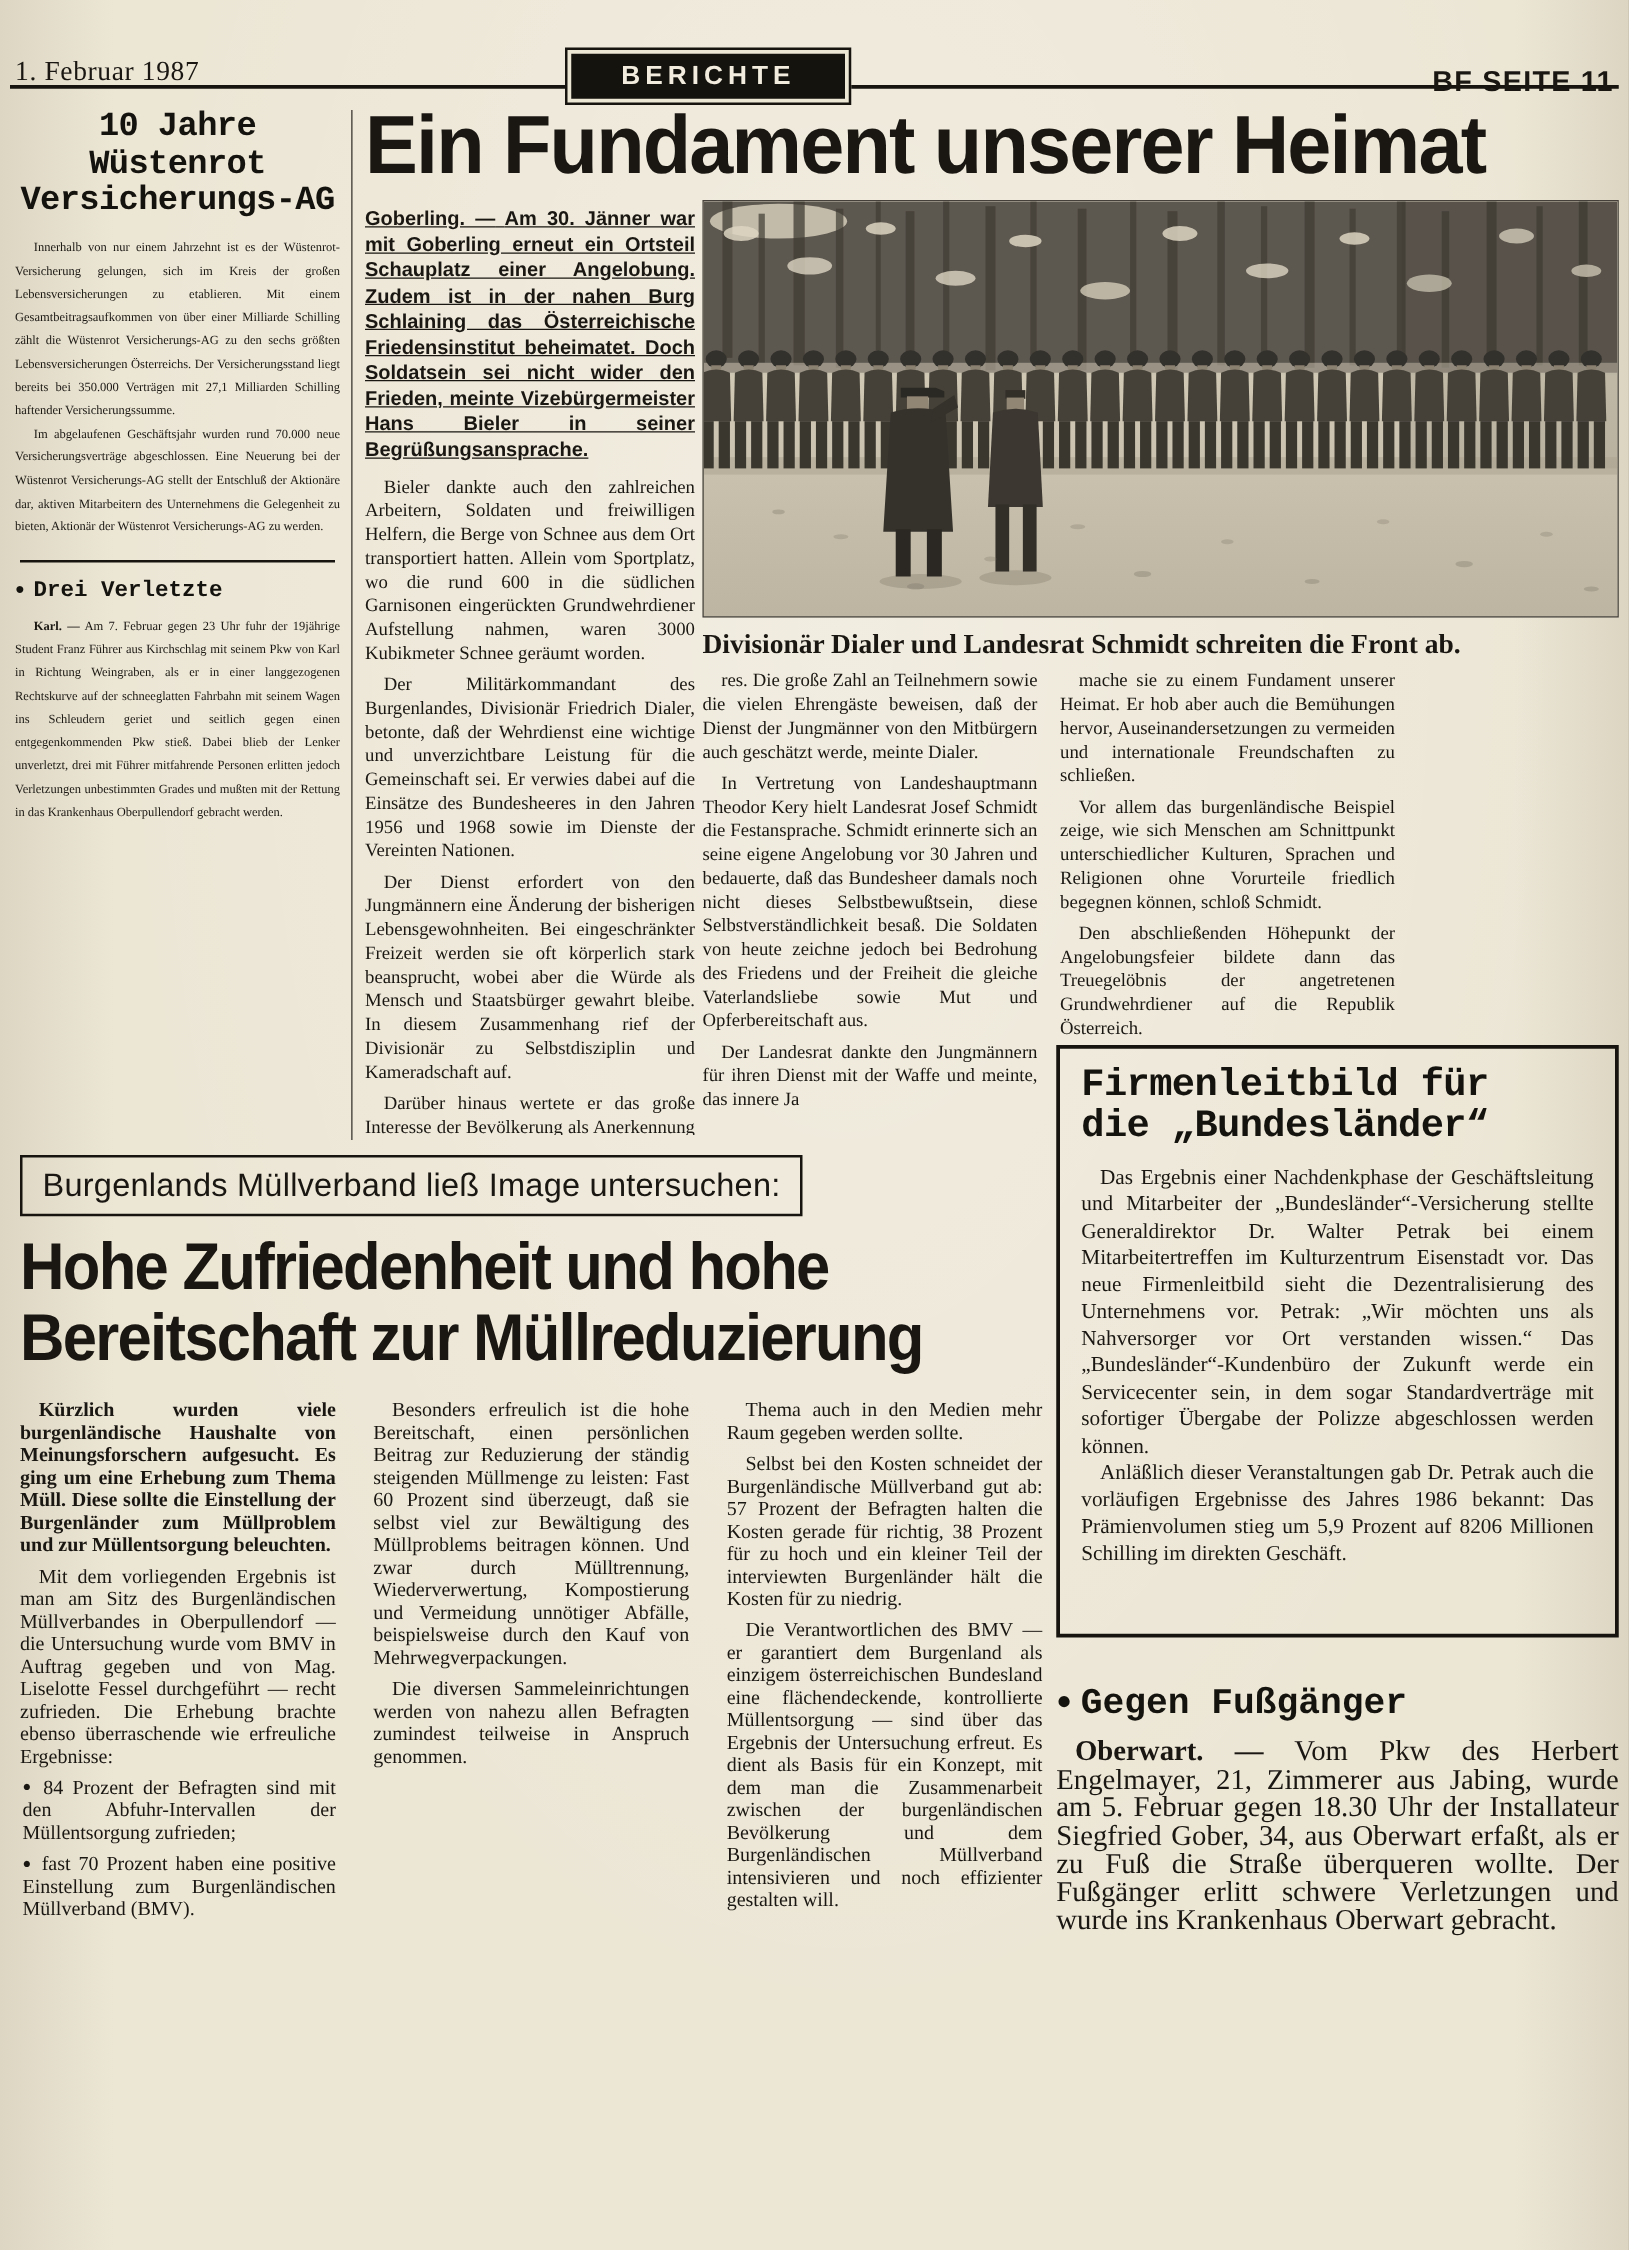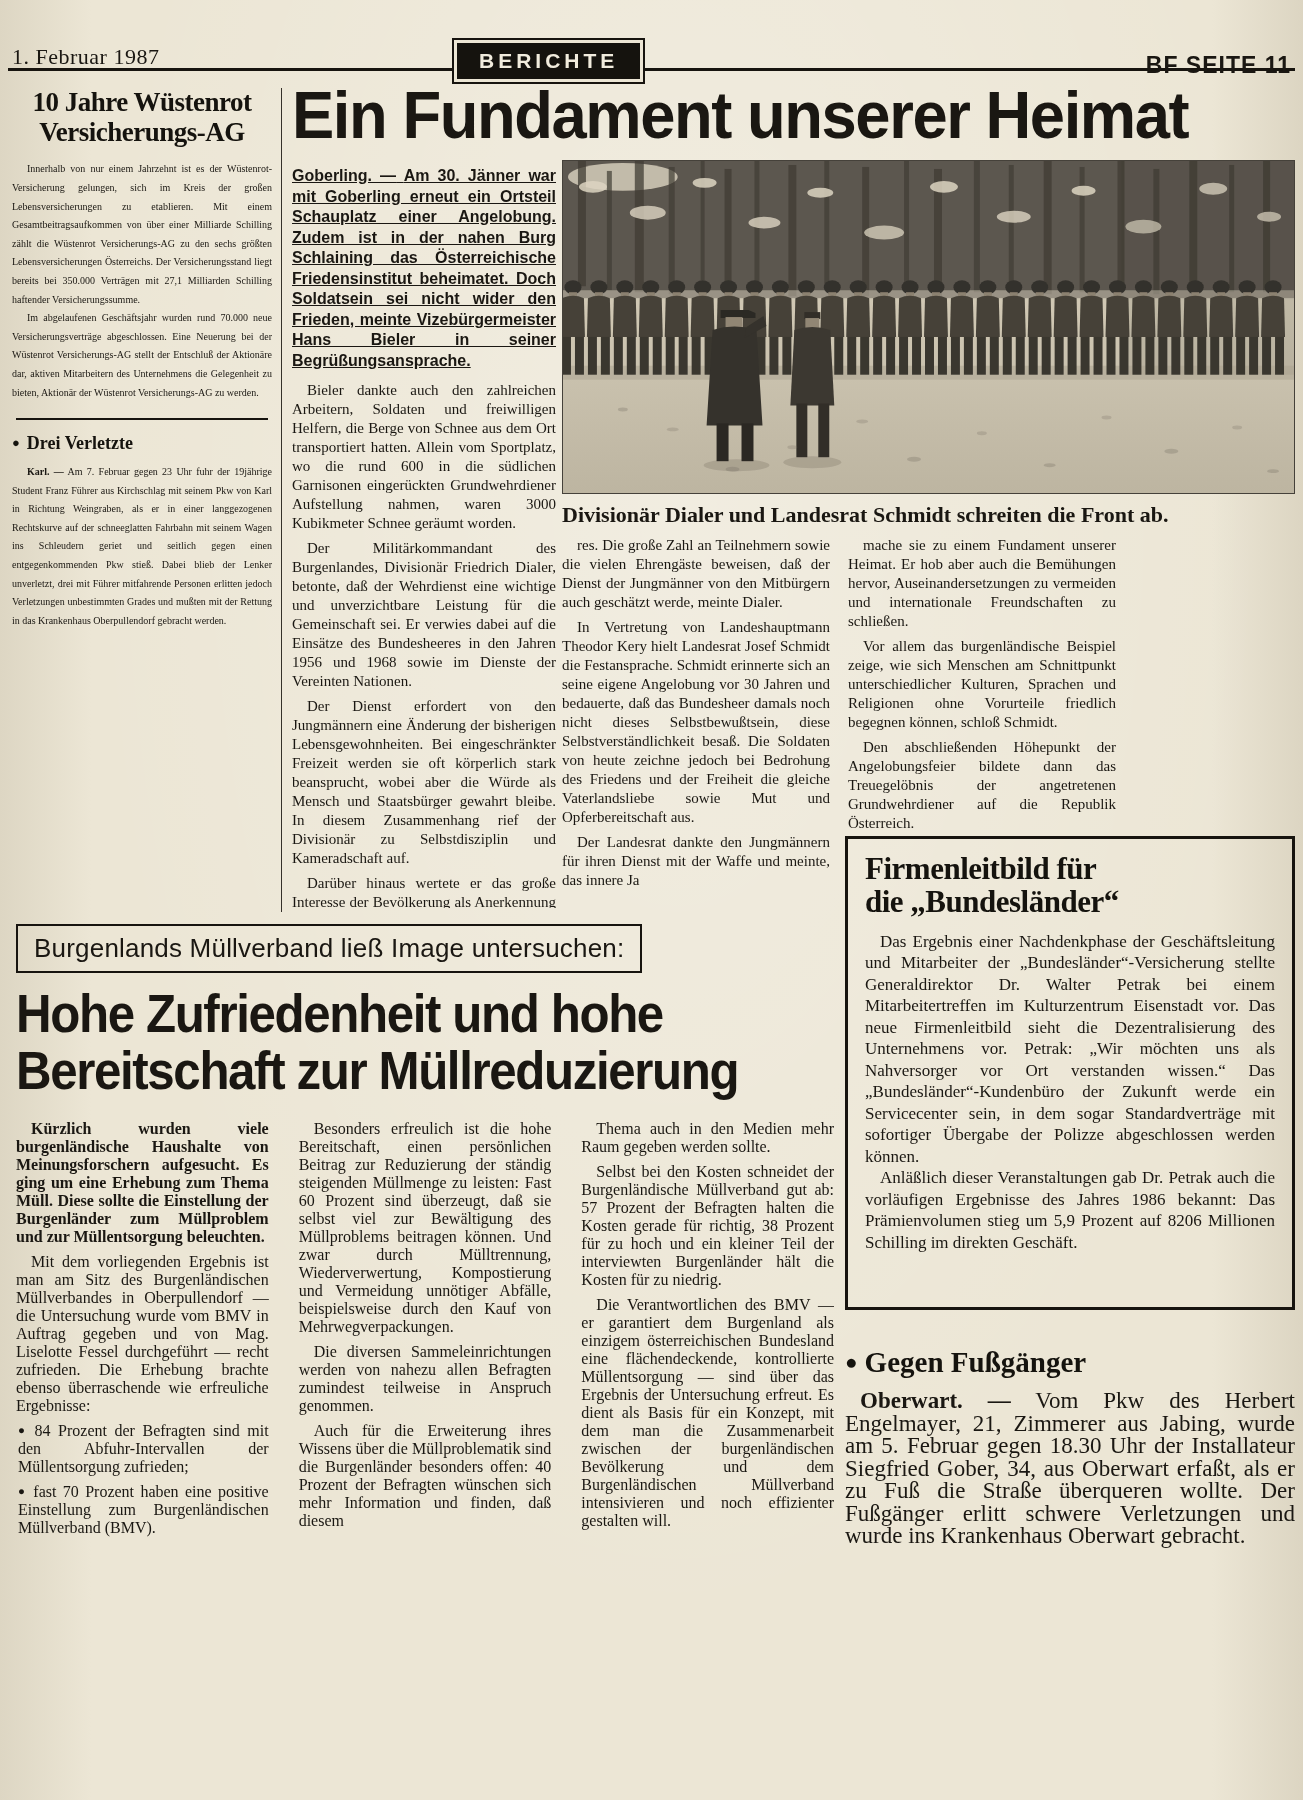--- a/index.html
+++ b/index.html
@@ -14,27 +14,27 @@
     font-family:"Liberation Serif", serif;
     overflow:hidden;
   }
   .abs { position:absolute; }
 
   
   .masthead-date { left:12px; top:44px; font-size:22px; letter-spacing:.5px; }
   .masthead-rule { left:8px; top:68px; width:1287px; height:3px; background:#17140f; }
   .berichte-box { left:452px; top:38px; border:2px solid #17140f; background:#ece6d5; padding:3px; }
   .berichte-inner { background:#15130e; color:#f1ecdd; font:700 21px/1 "Liberation Sans", sans-serif;
-                    letter-spacing:4px; padding:7px 22px 8px; }
+                    letter-spacing:4px; padding:7px 40px 8px; }
   .masthead-page { right:12px; top:42px; font:700 23px "Liberation Sans", sans-serif; letter-spacing:1px;margin-top:10px; }
 
   
   .body-text p { text-align:justify; text-indent:15px; hyphens:auto; -webkit-hyphens:auto; }
   .dateline { font-weight:700; }
-  h2, h3 { font-family:Liberation Serif, serif; font-weight:700; color:#15130e; }
+  h2, h3 { font-family:Liberation Mono, monospace; font-weight:700; color:#15130e; }
   .line { display:block; }
   .bullet-glyph { font-size:.72em; vertical-align:.14em; margin-right:7px; }
 
   
   .left-rail { left:12px; top:88px; width:260px; height:828px; overflow:hidden; }
   .rail-title { font-size:27px; line-height:1.1; text-align:center; letter-spacing:-.5px; margin-bottom:13px; }
   .left-rail .body-text { font-size:10px; line-height:18.6px; }
   .rail-divider { height:2px; background:#17140f; margin:16px 4px 14px; }
   .rail-title2 { font-size:18px; line-height:1; margin-bottom:11px; }
   .vrule-main { left:281px; top:88px; width:1px; height:824px; background:#35claro; background:#35312a; }
@@ -278,21 +278,20 @@
   <div class="abs muell-cols">
     <div class="muell-col body-text">
       <p class="muell-lead">Kürzlich wurden viele burgenländische Haushalte von Meinungsforschern aufgesucht. Es ging um eine Erhebung zum Thema Müll. Diese sollte die Einstellung der Burgenländer zum Müllproblem und zur Müllentsorgung beleuchten.</p>
       <p>Mit dem vorliegenden Ergebnis ist man am Sitz des Burgenländischen Müllverbandes in Oberpullendorf — die Untersuchung wurde vom BMV in Auftrag gegeben und von Mag. Liselotte Fessel durchgeführt — recht zufrieden. Die Erhebung brachte ebenso überraschende wie erfreuliche Ergebnisse:</p>
       <p class="bullet-item"><span class="bullet-glyph">●</span><span>84 Prozent der Befragten sind mit den Abfuhr-Intervallen der Müllentsorgung zufrieden;</span></p>
       <p class="bullet-item"><span class="bullet-glyph">●</span><span>fast 70 Prozent haben eine positive Einstellung zum Burgenländischen Müllverband (BMV).</span></p>
     </div>
     <div class="muell-col body-text">
       <p>Besonders erfreulich ist die hohe Bereitschaft, einen persönlichen Beitrag zur Reduzierung der ständig steigenden Müllmenge zu leisten: Fast 60 Prozent sind überzeugt, daß sie selbst viel zur Bewältigung des Müllproblems beitragen können. Und zwar durch Mülltrennung, Wiederverwertung, Kompostierung und Vermeidung unnötiger Abfälle, beispielsweise durch den Kauf von Mehrwegverpackungen.</p>
       <p>Die diversen Sammeleinrichtungen werden von nahezu allen Befragten zumindest teilweise in Anspruch genommen.</p>
-      <p>Auch für die Erweiterung ihres Wissens über die Müllproblematik sind die Burgenländer besonders offen: 40 Prozent der Befragten wünschen sich mehr Information und finden, daß diesem</p>
     </div>
     <div class="muell-col body-text">
       <p>Thema auch in den Medien mehr Raum gegeben werden sollte.</p>
       <p>Selbst bei den Kosten schneidet der Burgenländische Müllverband gut ab: 57 Prozent der Befragten halten die Kosten gerade für richtig, 38 Prozent für zu hoch und ein kleiner Teil der interviewten Burgenländer hält die Kosten für zu niedrig.</p>
       <p>Die Verantwortlichen des BMV — er garantiert dem Burgenland als einzigem österreichischen Bundesland eine flächendeckende, kontrollierte Müllentsorgung — sind über das Ergebnis der Untersuchung erfreut. Es dient als Basis für ein Konzept, mit dem man die Zusammenarbeit zwischen der burgenländischen Bevölkerung und dem Burgenländischen Müllverband intensivieren und noch effizienter gestalten will.</p>
     </div>
   </div>
 
   <section class="abs fuss-article">
     <h2 class="fuss-title">

